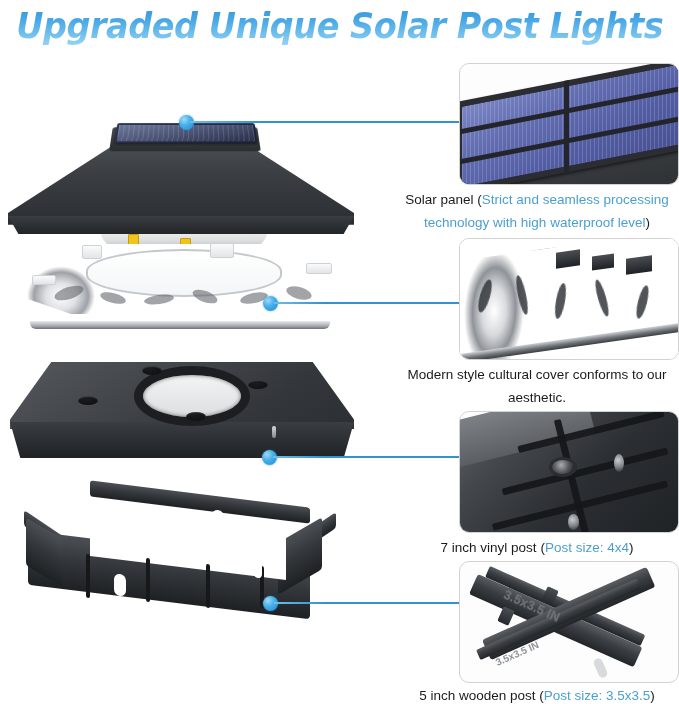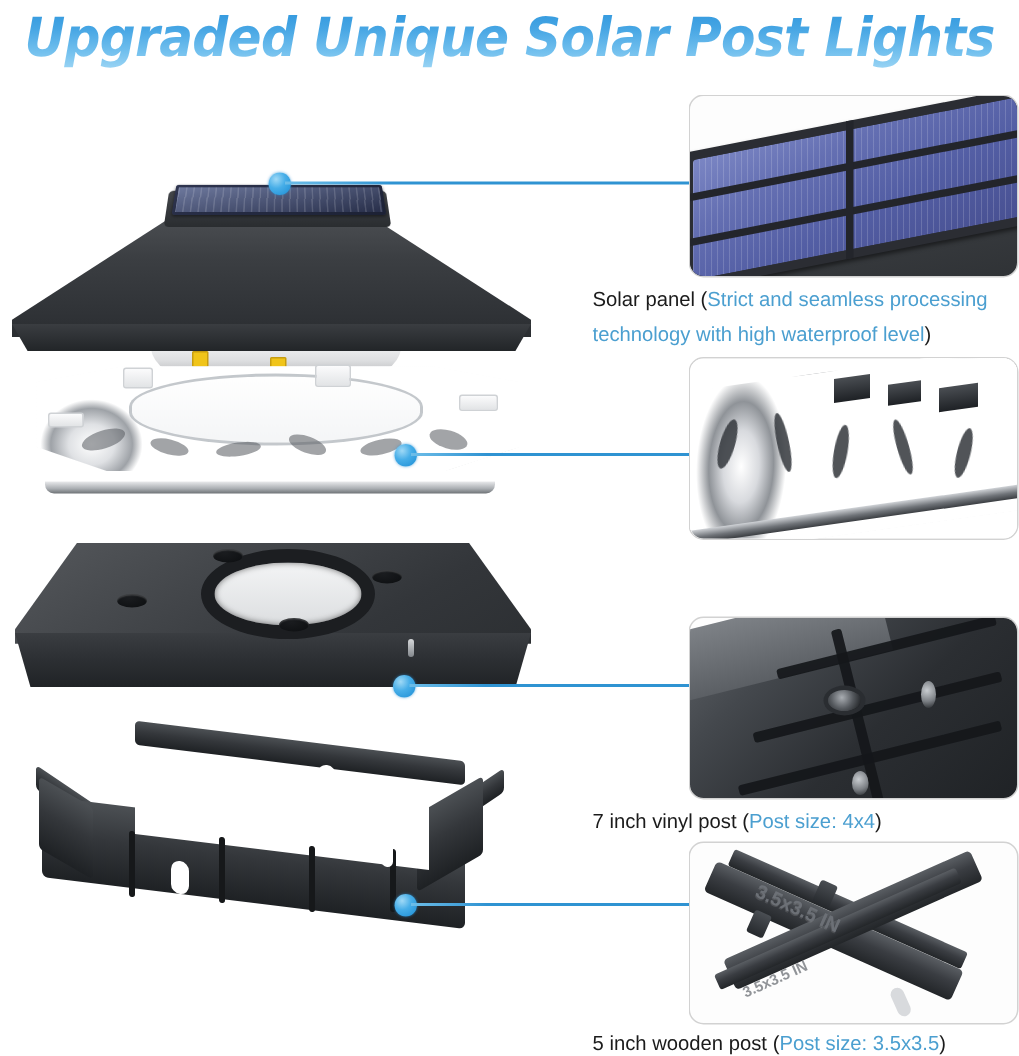--- a/index.html
+++ b/index.html
@@ -81,21 +81,21 @@
            box-shadow:0 0 0 3px #2a2d31;}
 
   
   .t4-arm{position:absolute;background:linear-gradient(180deg,#5a5e63 0%,#3a3d42 45%,#232629 100%);}
   .t4-txt{position:absolute;color:#6c7076;font-weight:bold;white-space:nowrap;
           text-shadow:0 1px 0 rgba(255,255,255,.12);}
   .t4-tab{position:absolute;background:linear-gradient(180deg,#4a4e53,#26292d);border-radius:2px;}
   .t4-slot{position:absolute;background:#d8dadd;border-radius:6px;}
 
   
-  .caption{position:absolute;width:284px;left:395px;
+  .caption{position:absolute;width:284px;left:395px;text-align:center;
            font-size:13.5px;line-height:23px;color:#1b1b1b;}
   .caption .blue{color:#4b9fd0;}
 
   
   .part{position:absolute;}
 
   
   .p1-pyr{position:absolute;left:0;top:34px;width:346px;height:96px;
     background:linear-gradient(180deg,#4b4e52 0%,#3b3e42 30%,#2f3236 70%,#26292c 100%);
     clip-path:polygon(31% 0%,69% 0%,100% 72%,100% 84%,0% 84%,0% 72%);}
@@ -289,20 +289,23 @@
     <div class="t4-tab" style="left:84px;top:26px;width:12px;height:16px;transform:rotate(24deg);"></div>
     <div class="t4-slot" style="left:136px;top:96px;width:9px;height:20px;transform:rotate(-24deg);"></div>
     <div class="t4-txt" style="left:42px;top:36px;font-size:13px;transform:rotate(24deg);">3.5x3.5 IN</div>
     <div class="t4-txt" style="left:34px;top:86px;font-size:10px;transform:rotate(-24deg);opacity:.75;">3.5x3.5 IN</div>
   </div>
 
   <div class="caption" style="top:188px;">
     <span>Solar panel </span><span>(</span><span class="blue">Strict and seamless processing technology with high waterproof level</span><span>)</span>
   </div>
 
+  <div class="caption" style="top:363px;">
+    <span>Modern style cultural cover conforms to our aesthetic.</span>
+  </div>
 
   <div class="caption" style="top:536px;">
     <span>7 inch vinyl post </span><span>(</span><span class="blue">Post size: 4x4</span><span>)</span>
   </div>
 
   <div class="caption" style="top:684px;">
     <span>5 inch wooden post </span><span>(</span><span class="blue">Post size: 3.5x3.5</span><span>)</span>
   </div>
 
 </div>

